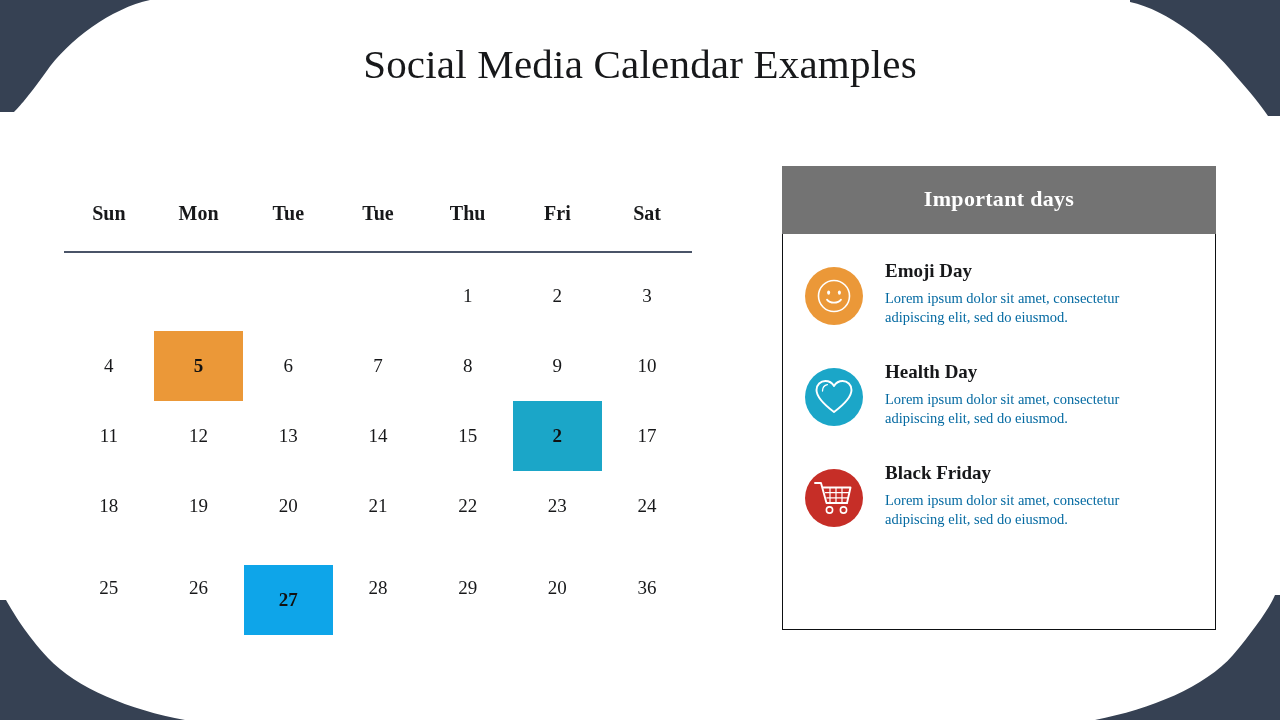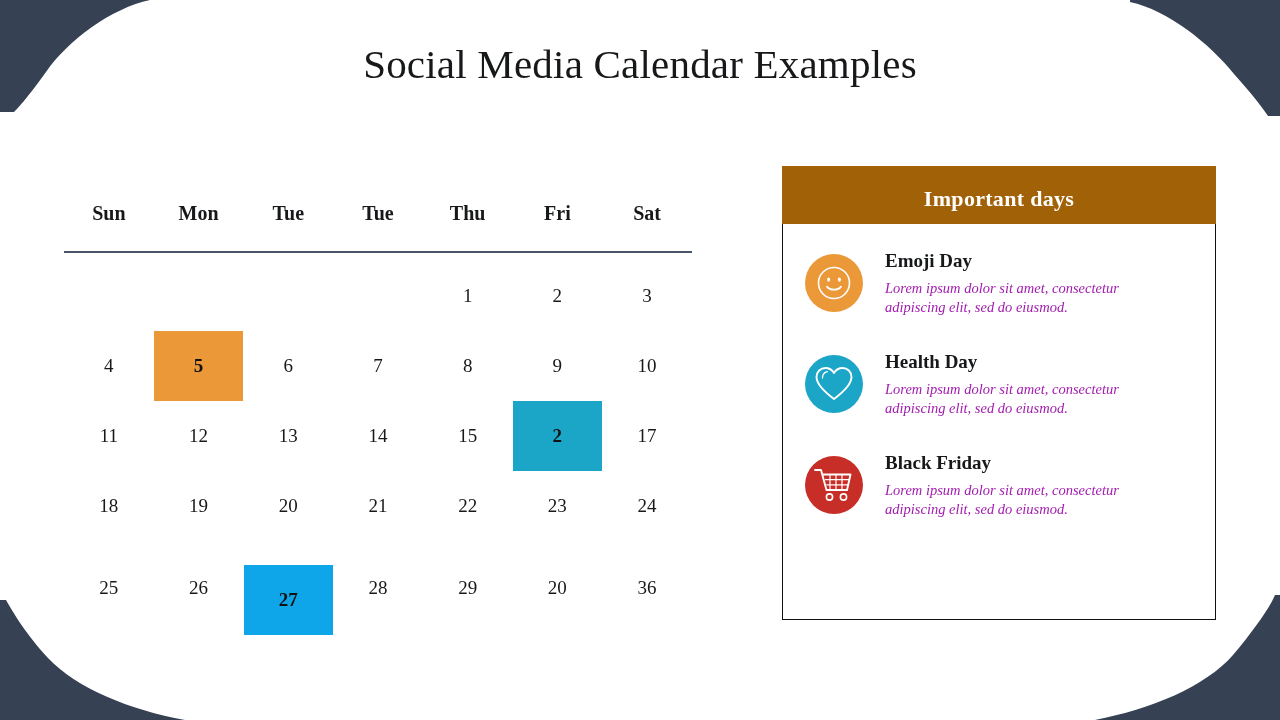--- a/index.html
+++ b/index.html
@@ -90,40 +90,40 @@
   .cal-table tr.first-row td { padding-top: 8px; }
 
   
   .panel {
     position: absolute;
     left: 782px;
     top: 166px;
     width: 434px;
   }
   .panel-header {
-    background: #a16207;
-    height: 58px;
+    background: #737373;
+    height: 68px;
     line-height: 66px;
     text-align: center;
     color: #ffffff;
     font-size: 22px;
     font-weight: 700;
     letter-spacing: 0.3px;
   }
   .panel-body {
     border: 1.5px solid #0d0f12;
     border-top: none;
     background: #ffffff;
     height: 396px;
     box-sizing: border-box;
     padding: 26px 22px 0 22px;
   }
   .day-item {
     display: flex;
-    align-items: flex-start;
+    align-items: center;
     margin-bottom: 34px;
   }
   .day-icon {
     flex: 0 0 58px;
     width: 58px;
     height: 58px;
     border-radius: 50%;
     margin-right: 22px;
     margin-top: 4px;
     display: flex;
@@ -135,24 +135,23 @@
   .day-title {
     font-size: 19px;
     font-weight: 700;
     color: #17181a;
     margin: 0 0 7px 0;
     line-height: 22px;
   }
   .day-desc {
     font-size: 14.5px;
     line-height: 19px;
-    color: #a21caf;
+    color: #0369a1;
     margin: 0;
     max-width: 258px;
-    font-style: italic;
   }
 </style>
 </head>
 <body>
 
 <div class="corner corner-tl">
   <svg width="150" height="112" viewBox="0 0 150 112" aria-hidden="true">
     <path d="M0 0 L150 0 C112 8 68 40 46 72 C30 94 22 104 14 112 L0 112 Z" fill="#364153"></path>
   </svg>
 </div>

